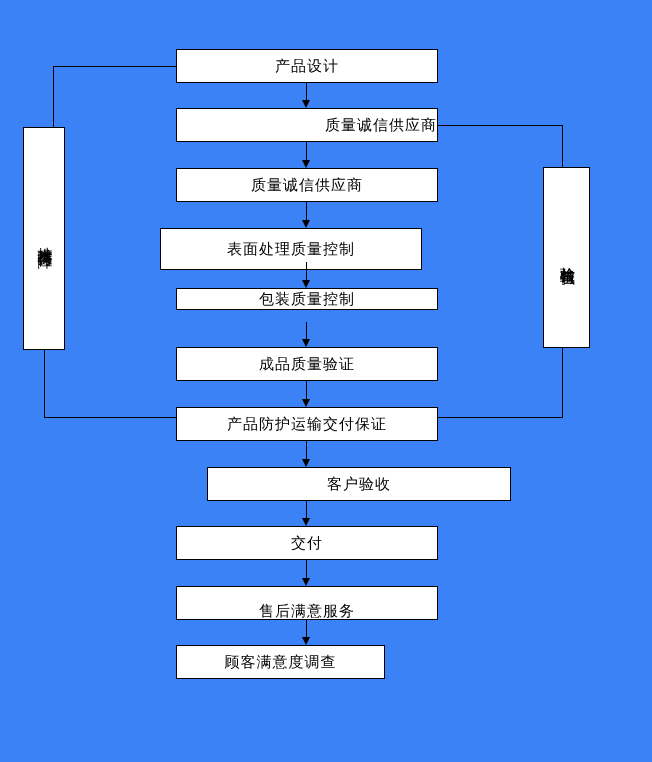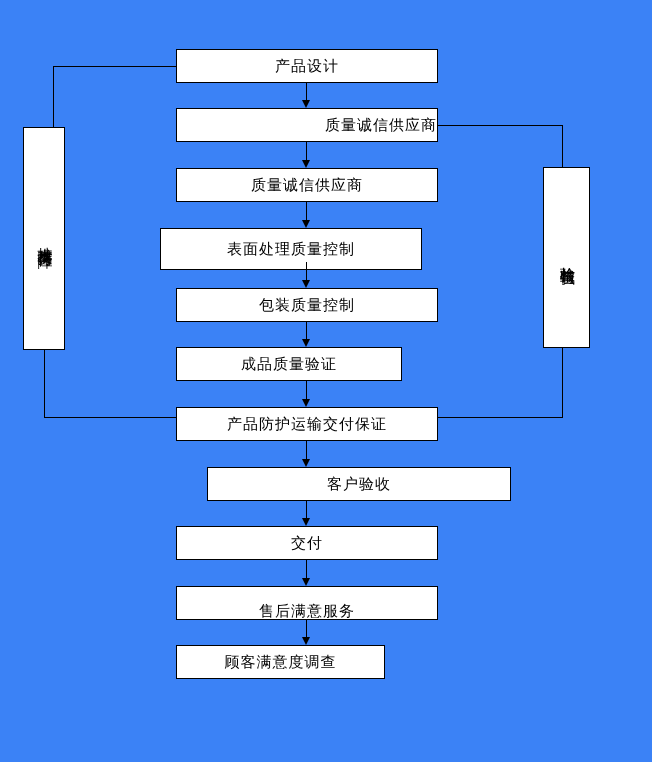--- a/index.html
+++ b/index.html
@@ -87,25 +87,25 @@
   </div>
 
   <div class="node" style="left:176px; top:168px; width:262px; height:34px;">
     <span>质量诚信供应商</span>
   </div>
 
   <div class="node" style="left:160px; top:228px; width:262px; height:42px;">
     <span>表面处理质量控制</span>
   </div>
 
-  <div class="node" style="left:176px; top:288px; width:262px; height:34px;">
+  <div class="node" style="left:176px; top:288px; width:262px; height:22px;">
     <span>包装质量控制</span>
   </div>
 
-  <div class="node" style="left:176px; top:347px; width:226px; height:34px;">
+  <div class="node" style="left:176px; top:347px; width:262px; height:34px;">
     <span>成品质量验证</span>
   </div>
 
   <div class="node" style="left:176px; top:407px; width:262px; height:34px;">
     <span>产品防护运输交付保证</span>
   </div>
 
   <div class="node" style="left:176px; top:467px; width:304px; height:34px;margin-left:31px;">
     <span>客户验收</span>
   </div>

